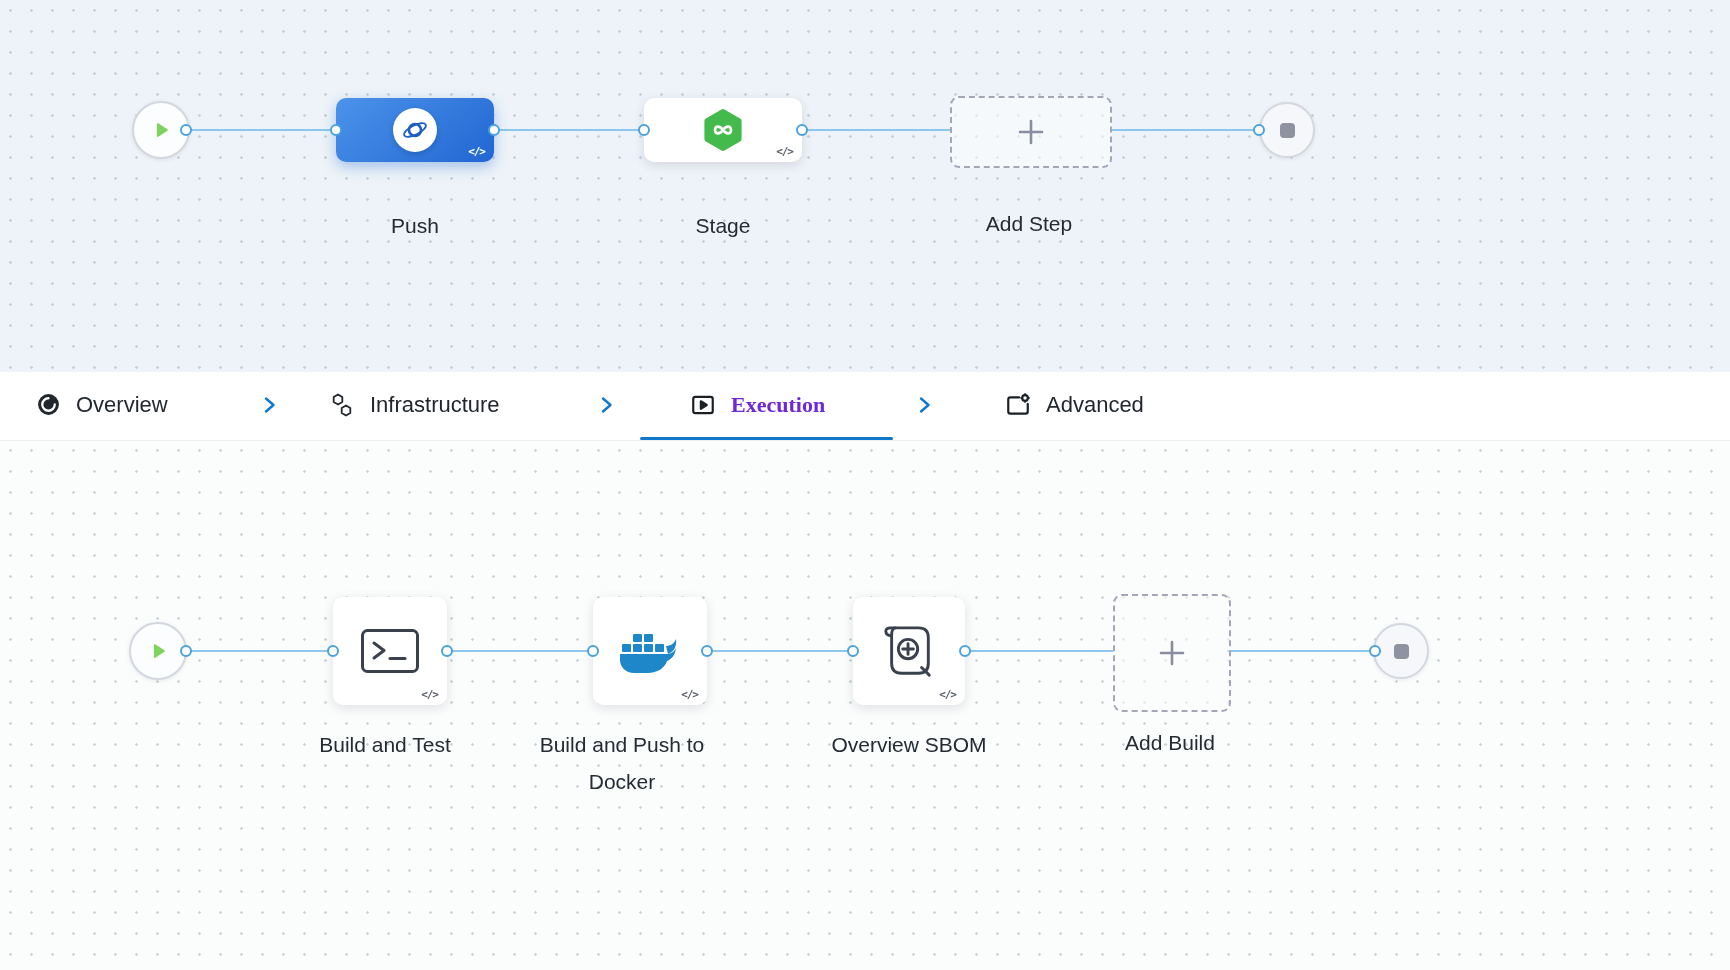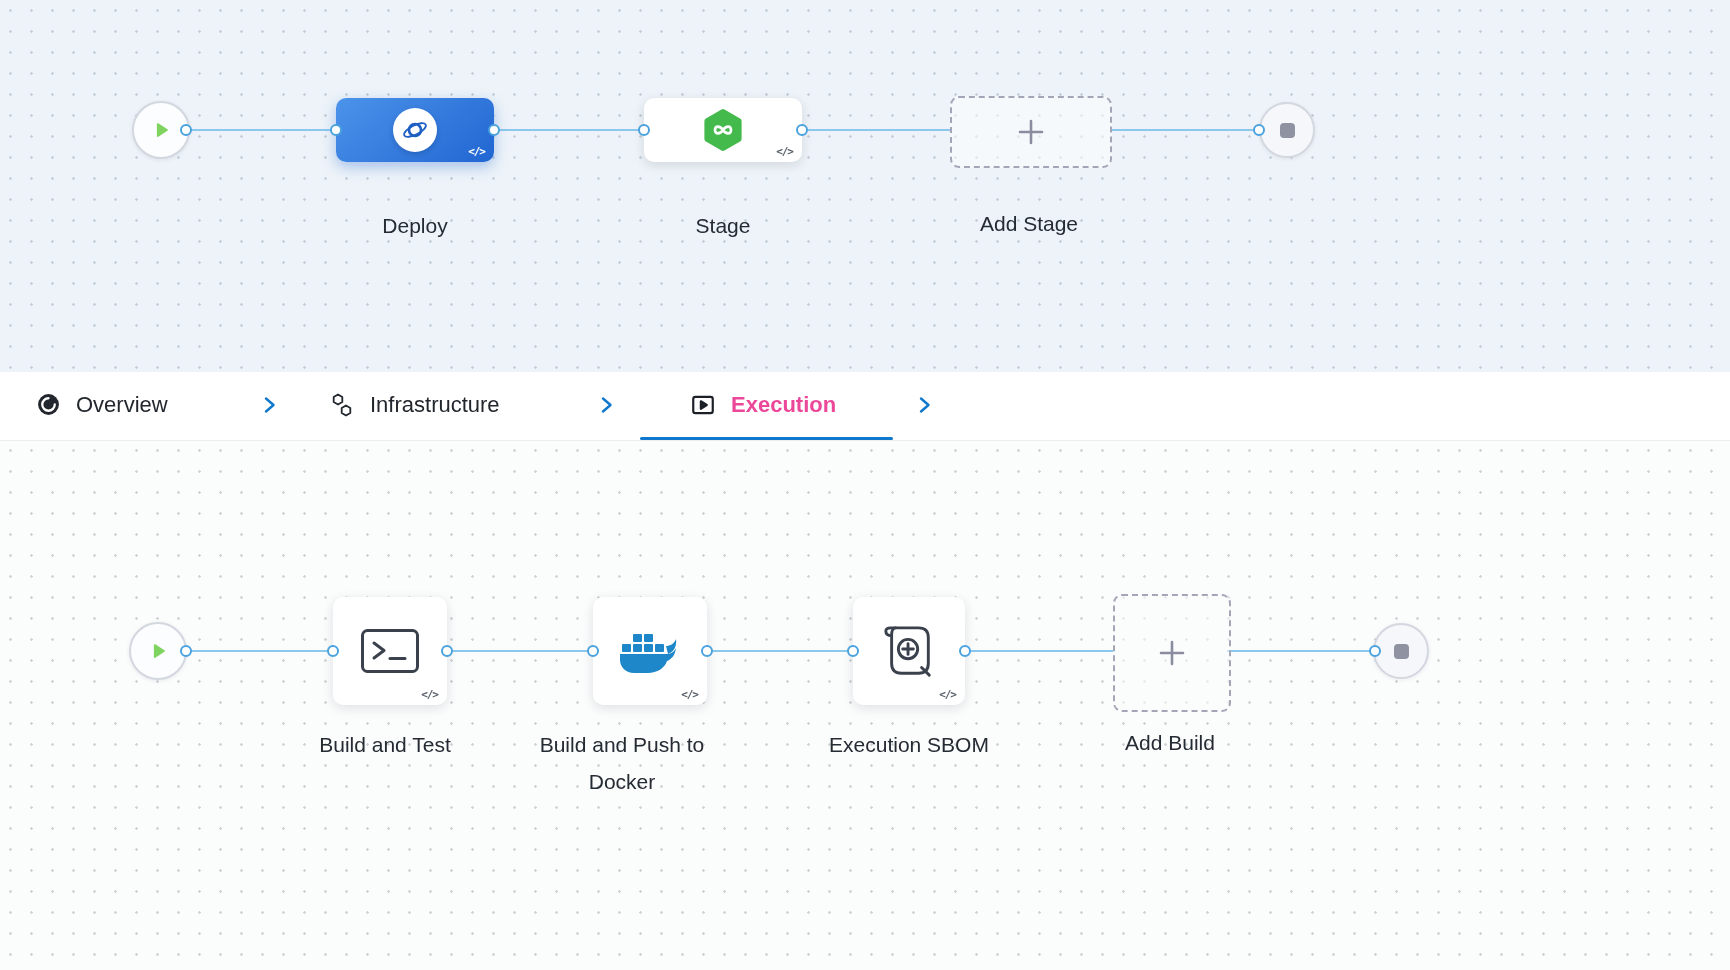--- a/index.html
+++ b/index.html
@@ -72,21 +72,21 @@
   
   .node-label{
     position:absolute;font-size:21px;line-height:1.75;color:#252b33;
     text-align:center;z-index:2;
   }
   
   .tab{
     position:absolute;top:0;height:65px;display:flex;align-items:center;
     gap:15px;font-size:22px;color:#22272e;cursor:pointer;white-space:nowrap;
   }
-  .tab.active{font-weight:600;color:#ec4899;}
+  .tab.active{font-weight:600;color:#6d28d9;font-family:Liberation Serif, serif;}
   .chev{position:absolute;top:21px;}
   .active-underline{
     position:absolute;bottom:0;height:3px;background:#0f78cc;border-radius:2px;
   }
 </style>
 </head>
 <body>
 
 <div id="canvas-top" class="canvas">
 
@@ -129,23 +129,23 @@
     <div class="stop-square"></div>
   </div>
 
   <div class="dot" style="left:186px;top:130px"></div>
   <div class="dot" style="left:336px;top:130px"></div>
   <div class="dot" style="left:494px;top:130px"></div>
   <div class="dot" style="left:644px;top:130px"></div>
   <div class="dot" style="left:802px;top:130px"></div>
   <div class="dot" style="left:1259px;top:130px"></div>
 
-  <div class="node-label" style="left:336px;top:208px;width:158px">Deploy</div>
+  <div class="node-label" style="left:336px;top:208px;width:158px">Push</div>
   <div class="node-label" style="left:644px;top:208px;width:158px">Stage</div>
-  <div class="node-label" style="left:949px;top:206px;width:160px">Add Stage</div>
+  <div class="node-label" style="left:949px;top:206px;width:160px">Add Step</div>
 </div>
 
 <div id="tab-bar" class="canvas">
 
   <div class="tab" style="left:36px">
     <svg width="25" height="25" viewBox="0 0 24 24">
       <circle cx="12" cy="12" r="10" fill="#22272e"></circle>
       <path d="M12 6 A6 6 0 1 0 18 12" stroke="#ffffff" stroke-width="2.2" fill="none" stroke-linecap="round"></path>
     </svg>
     <span>Overview</span>
@@ -172,20 +172,28 @@
       <rect x="3" y="4.5" width="18" height="15" rx="2"></rect>
       <path d="M10 8.5 L15.5 12 L10 15.5 Z" fill="#1b2027"></path>
     </svg>
     <span>Execution</span>
   </div>
 
   <svg class="chev" style="left:912px" width="24" height="24" viewBox="0 0 24 24" fill="none" stroke="#0f78cc" stroke-width="2.4" stroke-linecap="round" stroke-linejoin="round">
     <path d="M9 5.5 L16.5 12 L9 18.5"></path>
   </svg>
 
+  <div class="tab" style="left:1005px">
+    <svg width="26" height="26" viewBox="0 0 24 24" fill="none" stroke="#1b2027" stroke-width="2" stroke-linecap="round" stroke-linejoin="round">
+      <path d="M21 11 V18 Q21 20 19 20 H5 Q3 20 3 18 V7 Q3 5 5 5 H13"></path>
+      <circle cx="18.5" cy="5.5" r="2.6"></circle>
+      <path d="M18.5 1.6 V2.9 M18.5 8.1 V9.4 M14.6 5.5 H15.9 M21.1 5.5 H22.4" stroke-width="1.5"></path>
+    </svg>
+    <span>Advanced</span>
+  </div>
 
   <div class="active-underline" style="left:640px;width:253px"></div>
 </div>
 
 <div id="canvas-bottom" class="canvas">
 
   <div class="edge" style="left:186px;top:210px;width:147px"></div>
   <div class="edge" style="left:447px;top:210px;width:146px"></div>
   <div class="edge" style="left:707px;top:210px;width:146px"></div>
   <div class="edge" style="left:965px;top:210px;width:148px"></div>
@@ -247,15 +255,15 @@
   <div class="dot" style="left:333px;top:211px"></div>
   <div class="dot" style="left:447px;top:211px"></div>
   <div class="dot" style="left:593px;top:211px"></div>
   <div class="dot" style="left:707px;top:211px"></div>
   <div class="dot" style="left:853px;top:211px"></div>
   <div class="dot" style="left:965px;top:211px"></div>
   <div class="dot" style="left:1375px;top:211px"></div>
 
   <div class="node-label" style="left:295px;top:287px;width:180px">Build and Test</div>
   <div class="node-label" style="left:532px;top:287px;width:180px">Build and Push to Docker</div>
-  <div class="node-label" style="left:819px;top:287px;width:180px">Execution SBOM</div>
+  <div class="node-label" style="left:819px;top:287px;width:180px">Overview SBOM</div>
   <div class="node-label" style="left:1080px;top:285px;width:180px">Add Build</div>
 </div>
 
 </body></html>

